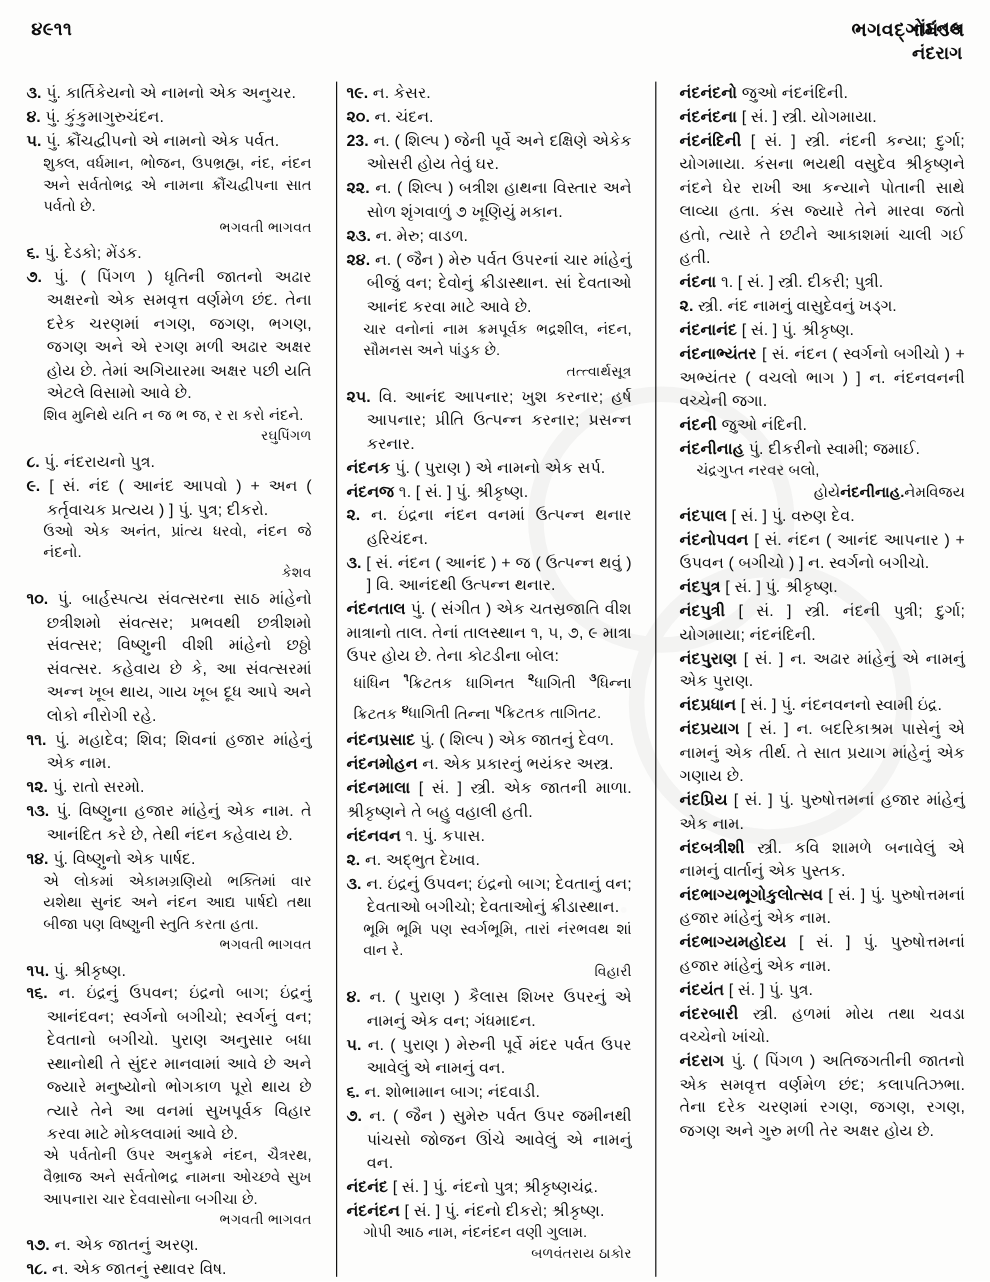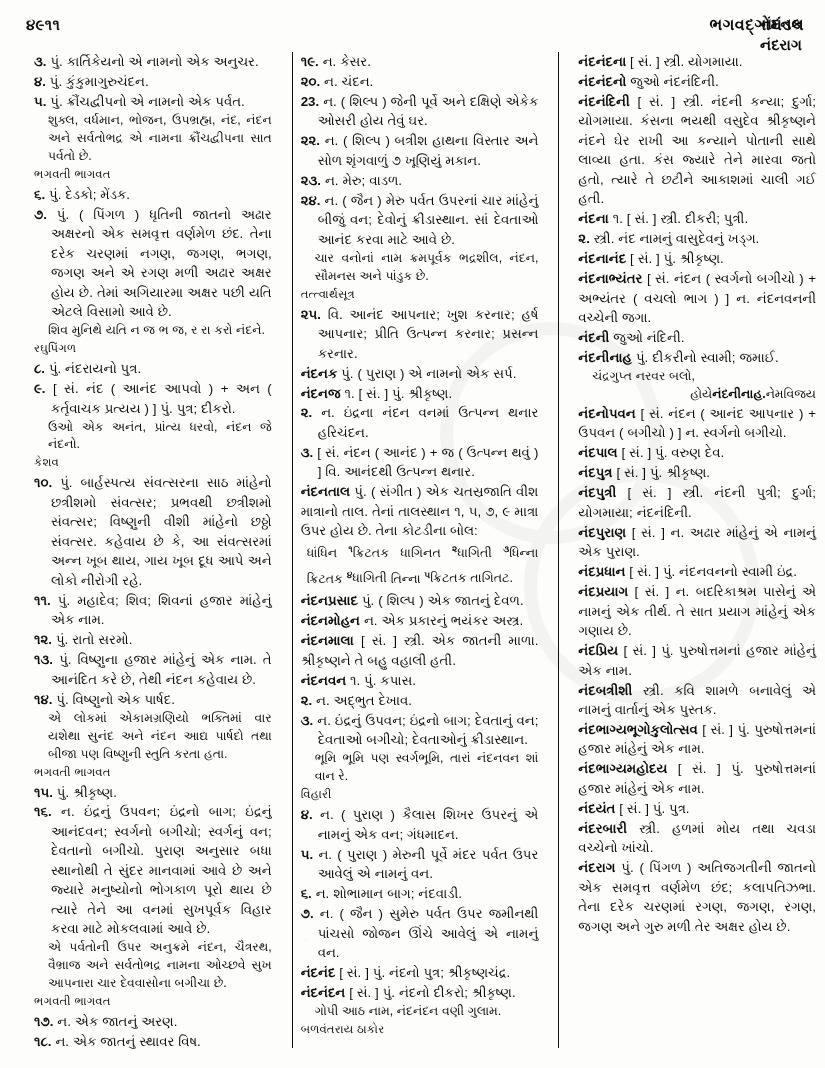--- a/index.html
+++ b/index.html
@@ -42,43 +42,42 @@
     position:absolute;left:0;right:0;top:4px;text-align:right;
     font-size:16px;font-weight:bold;letter-spacing:.4px;
   }
   .hdr-guide{
     position:absolute;right:2px;top:1px;text-align:right;
     font-size:15px;font-weight:bold;line-height:1.42;
   }
 
   
   .cols{
-    position:absolute;left:22px;top:52px;width:782px;height:996px;
+    position:absolute;left:22px;top:68px;width:782px;height:996px;
     display:flex;
-    margin-left:12px;
   }
   .col{
     width:247px;position:relative;
     font-size:13.3px;line-height:1.465;
     text-align:justify;
     word-spacing:.2px;
   }
   .col-mid{margin-left:20px;padding-left:8px;border-left:1.6px solid #111;}
   .col-right{margin-left:20px;padding-left:19px;border-left:1.6px solid #111;}
 
   
   .ent{margin:0 0 .5px 0;text-indent:-0.0em;}
   .sense{margin:0 0 .5px 0;padding-left:17px;text-indent:-17px;}
   .hw{font-weight:bold;}
   .num{font-weight:bold;}
   .quote{
     padding-left:14px;margin:.5px 0 0 0;font-size:12.4px;line-height:1.45;
   }
   .cite{
-    font-size:11.6px;margin:0 0 2px 0;letter-spacing:.2px;
+    text-align:right;font-size:11.6px;margin:0 0 2px 0;letter-spacing:.2px;
   }
   .tala{font-size:12.6px;line-height:1.9;padding-left:6px;}
   .tala sup{font-size:9px;font-weight:bold;vertical-align:super;}
   .verse-row{display:flex;justify-content:flex-end;padding-left:22px;font-size:12.4px;}
 </style>
 </head>
 <body>
 
 <div class="paper"></div>
 
@@ -142,51 +141,51 @@
         <div class="sense"><span class="num">૨. </span><span>ન. ઇંદ્રના નંદન વનમાં ઉત્પન્ન થનાર હરિચંદન.</span></div>
         <div class="sense"><span class="num">૩. </span><span>[ સં. નંદન ( આનંદ ) + જ ( ઉત્પન્ન થવું ) ] વિ. આનંદથી ઉત્પન્ન થનાર.</span></div>
         <div class="ent"><span class="hw">નંદનતાલ</span><span> પું. ( સંગીત ) એક ચતસ્રજાતિ વીશ માત્રાનો તાલ. તેનાં તાલસ્થાન ૧, ૫, ૭, ૯ માત્રા ઉપર હોય છે. તેના કોટડીના બોલ:</span></div>
         <div class="tala"><span>ધાંધિન <sup>૧</sup></span><span>ક્રિટતક </span><span>ધાગિનત <sup>૨</sup></span><span>ધાગિતી <sup>૩</sup></span><span>ધિન્ના </span><span>ક્રિટતક <sup>૪</sup></span><span>ધાગિતી </span><span>તિન્ના <sup>૫</sup></span><span>ક્રિટતક </span><span>તાગિતટ. </span></div>
         <div class="ent"><span class="hw">નંદનપ્રસાદ</span><span> પું. ( શિલ્પ ) એક જાતનું દેવળ.</span></div>
         <div class="ent"><span class="hw">નંદનમોહન</span><span> ન. એક પ્રકારનું ભયંકર અસ્ત્ર.</span></div>
         <div class="ent"><span class="hw">નંદનમાલા</span><span> [ સં. ] સ્ત્રી. એક જાતની માળા. શ્રીકૃષ્ણને તે બહુ વહાલી હતી.</span></div>
         <div class="ent"><span class="hw">નંદનવન</span><span> ૧. પું. કપાસ.</span></div>
         <div class="sense"><span class="num">૨. </span><span>ન. અદ્‌ભુત દેખાવ.</span></div>
         <div class="sense"><span class="num">૩. </span><span>ન. ઇંદ્રનું ઉપવન; ઇંદ્રનો બાગ; દેવતાનું વન; દેવતાઓ બગીચો; દેવતાઓનું ક્રીડાસ્થાન.</span></div>
-        <div class="quote">ભૂમિ ભૂમિ પણ સ્વર્ગભૂમિ, તારાં નંદનવન શાં વાન રે.</div>
+        <div class="quote">ભૂમિ ભૂમિ પણ સ્વર્ગભૂમિ, તારાં નંરભવથ શાં વાન રે.</div>
         <div class="cite">વિહારી</div>
         <div class="sense"><span class="num">૪. </span><span>ન. ( પુરાણ ) કૈલાસ શિખર ઉપરનું એ નામનું એક વન; ગંધમાદન.</span></div>
         <div class="sense"><span class="num">૫. </span><span>ન. ( પુરાણ ) મેરુની પૂર્વે મંદર પર્વત ઉપર આવેલું એ નામનું વન.</span></div>
         <div class="sense"><span class="num">૬. </span><span>ન. શોભામાન બાગ; નંદવાડી.</span></div>
         <div class="sense"><span class="num">૭. </span><span>ન. ( જૈન ) સુમેરુ પર્વત ઉપર જમીનથી પાંચસો જોજન ઊંચે આવેલું એ નામનું વન.</span></div>
         <div class="ent"><span class="hw">નંદનંદ</span><span> [ સં. ] પું. નંદનો પુત્ર; શ્રીકૃષ્ણચંદ્ર.</span></div>
         <div class="ent"><span class="hw">નંદનંદન</span><span> [ સં. ] પું. નંદનો દીકરો; શ્રીકૃષ્ણ.</span></div>
         <div class="quote">ગોપી આઠ નામ, નંદનંદન વણી ગુલામ.</div>
         <div class="cite">બળવંતરાય ઠાકોર</div>
       </div>
     <div class="col col-right">
+        <div class="ent"><span class="hw">નંદનંદનો</span><span> જુઓ નંદનંદિની.</span></div>
         <div class="ent"><span class="hw">નંદનંદના</span><span> [ સં. ] સ્ત્રી. યોગમાયા.</span></div>
-        <div class="ent"><span class="hw">નંદનંદનો</span><span> જુઓ નંદનંદિની.</span></div>
         <div class="ent"><span class="hw">નંદનંદિની</span><span> [ સં. ] સ્ત્રી. નંદની કન્યા; દુર્ગા; યોગમાયા. કંસના ભયથી વસુદેવ શ્રીકૃષ્ણને નંદને ઘેર રાખી આ કન્યાને પોતાની સાથે લાવ્યા હતા. કંસ જ્યારે તેને મારવા જતો હતો, ત્યારે તે છટીને આકાશમાં ચાલી ગઈ હતી.</span></div>
         <div class="ent"><span class="hw">નંદના</span><span> ૧. [ સં. ] સ્ત્રી. દીકરી; પુત્રી.</span></div>
         <div class="sense"><span class="num">૨. </span><span>સ્ત્રી. નંદ નામનું વાસુદેવનું ખડ્ગ.</span></div>
         <div class="ent"><span class="hw">નંદનાનંદ</span><span> [ સં. ] પું. શ્રીકૃષ્ણ.</span></div>
         <div class="ent"><span class="hw">નંદનાભ્યંતર</span><span> [ સં. નંદન ( સ્વર્ગનો બગીચો ) + અભ્યંતર ( વચલો ભાગ ) ] ન. નંદનવનની વચ્ચેની જગા.</span></div>
         <div class="ent"><span class="hw">નંદની</span><span> જુઓ નંદિની.</span></div>
         <div class="ent"><span class="hw">નંદનીનાહ</span><span> પું. દીકરીનો સ્વામી; જમાઈ.</span></div>
         <div class="quote">
           <div>ચંદ્રગુપ્ત નરવર બલો,</div>
           <div class="verse-row">
             <span>હોયે</span>
             <span class="hw">નંદનીનાહ.</span>
             <span>નેમવિજય</span>
           </div>
         </div>
+        <div class="ent"><span class="hw">નંદપાલ</span><span> [ સં. ] પું. વરુણ દેવ.</span></div>
         <div class="ent"><span class="hw">નંદનોપવન</span><span> [ સં. નંદન ( આનંદ આપનાર ) + ઉપવન ( બગીચો ) ] ન. સ્વર્ગનો બગીચો.</span></div>
-        <div class="ent"><span class="hw">નંદપાલ</span><span> [ સં. ] પું. વરુણ દેવ.</span></div>
         <div class="ent"><span class="hw">નંદપુત્ર</span><span> [ સં. ] પું. શ્રીકૃષ્ણ.</span></div>
         <div class="ent"><span class="hw">નંદપુત્રી</span><span> [ સં. ] સ્ત્રી. નંદની પુત્રી; દુર્ગા; યોગમાયા; નંદનંદિની.</span></div>
         <div class="ent"><span class="hw">નંદપુરાણ</span><span> [ સં. ] ન. અઢાર માંહેનું એ નામનું એક પુરાણ.</span></div>
         <div class="ent"><span class="hw">નંદપ્રધાન</span><span> [ સં. ] પું. નંદનવનનો સ્વામી ઇંદ્ર.</span></div>
         <div class="ent"><span class="hw">નંદપ્રયાગ</span><span> [ સં. ] ન. બદરિકાશ્રમ પાસેનું એ નામનું એક તીર્થ. તે સાત પ્રયાગ માંહેનું એક ગણાય છે.</span></div>
         <div class="ent"><span class="hw">નંદપ્રિય</span><span> [ સં. ] પું. પુરુષોત્તમનાં હજાર માંહેનું એક નામ.</span></div>
         <div class="ent"><span class="hw">નંદબત્રીશી</span><span> સ્ત્રી. કવિ શામળે બનાવેલું એ નામનું વાર્તાનું એક પુસ્તક.</span></div>
         <div class="ent"><span class="hw">નંદભાગ્યભૂગોકુલોત્સવ</span><span> [ સં. ] પું. પુરુષોત્તમનાં હજાર માંહેનું એક નામ.</span></div>
         <div class="ent"><span class="hw">નંદભાગ્યમહોદય</span><span> [ સં. ] પું. પુરુષોત્તમનાં હજાર માંહેનું એક નામ.</span></div>
         <div class="ent"><span class="hw">નંદયંત</span><span> [ સં. ] પું. પુત્ર.</span></div>

